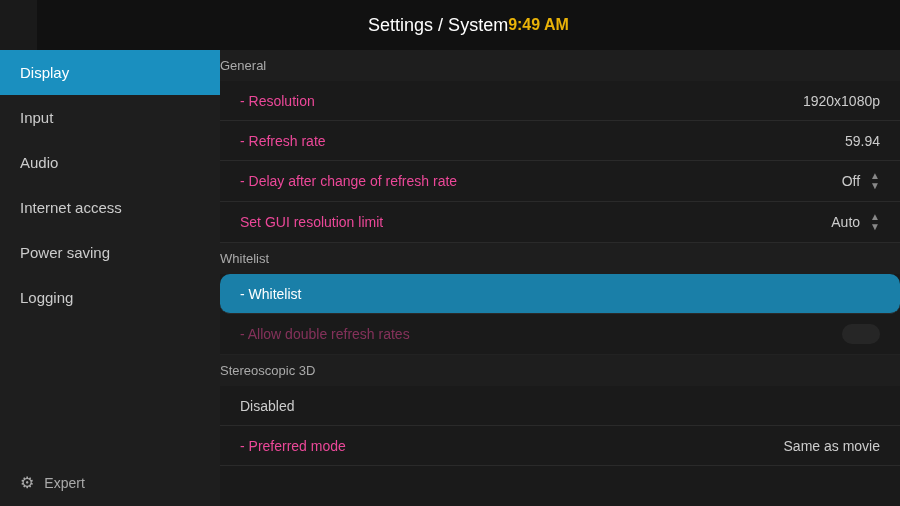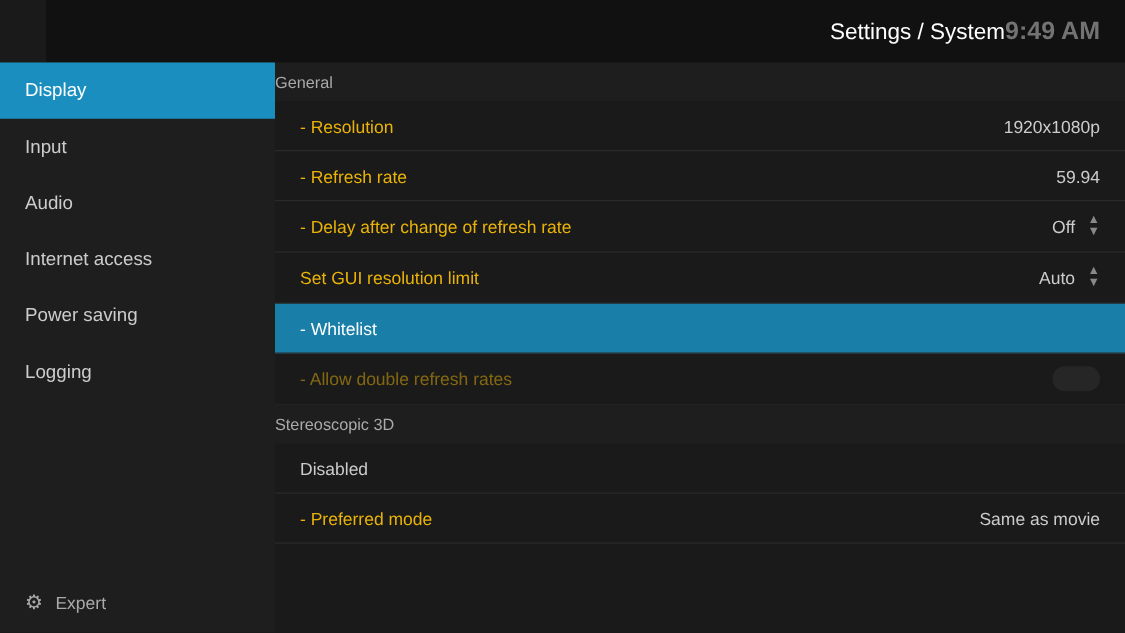--- a/index.html
+++ b/index.html
@@ -11,32 +11,32 @@
       color: #cccccc;
       overflow: hidden;
     }
 
     
     .header {
       background: #111111;
       height: 50px;
       display: flex;
       align-items: center;
-      justify-content: flex-end;
+      justify-content: center;
       padding: 0 20px;
       margin-left: 37px;
     }
     .header-title {
       color: #ffffff;
       font-size: 18px;
       font-weight: normal;
     }
     .header-time {
-      color: #737373;
-      font-size: 20px;
+      color: #eab308;
+      font-size: 16px;
       font-weight: bold;
     }
 
     
     .main-layout {
       display: flex;
       height: 456px;
     }
 
     
@@ -95,27 +95,28 @@
       display: flex;
       align-items: center;
       justify-content: space-between;
       padding: 10px 20px;
       border-bottom: 1px solid #2a2a2a;
       min-height: 40px;
     }
     .setting-row.highlighted {
       background: #1a7fa8;
       color: #ffffff;
+      border-radius: 10px;
     }
     .setting-row.dimmed {
       opacity: 0.5;
     }
     .setting-label {
       font-size: 14px;
-      color: #eab308;
+      color: #ec4899;
     }
     .setting-row.highlighted .setting-label {
       color: #ffffff;
     }
     .setting-value {
       font-size: 14px;
       color: #cccccc;
       display: flex;
       align-items: center;
       gap: 5px;
@@ -214,20 +215,21 @@
       <span class="setting-label">Set GUI resolution limit</span>
       <span class="setting-value">
         Auto
         <span class="arrows">
           <span class="arrow-up">▲</span>
           <span class="arrow-down">▼</span>
         </span>
       </span>
     </div>
 
+    <div class="section-header">Whitelist</div>
 
     <div class="setting-row highlighted">
       <span class="setting-label">- Whitelist</span>
       <span class="setting-value"></span>
     </div>
 
 
     <div class="setting-row dimmed">
       <span class="setting-label">- Allow double refresh rates</span>
       <div class="toggle off"></div>

